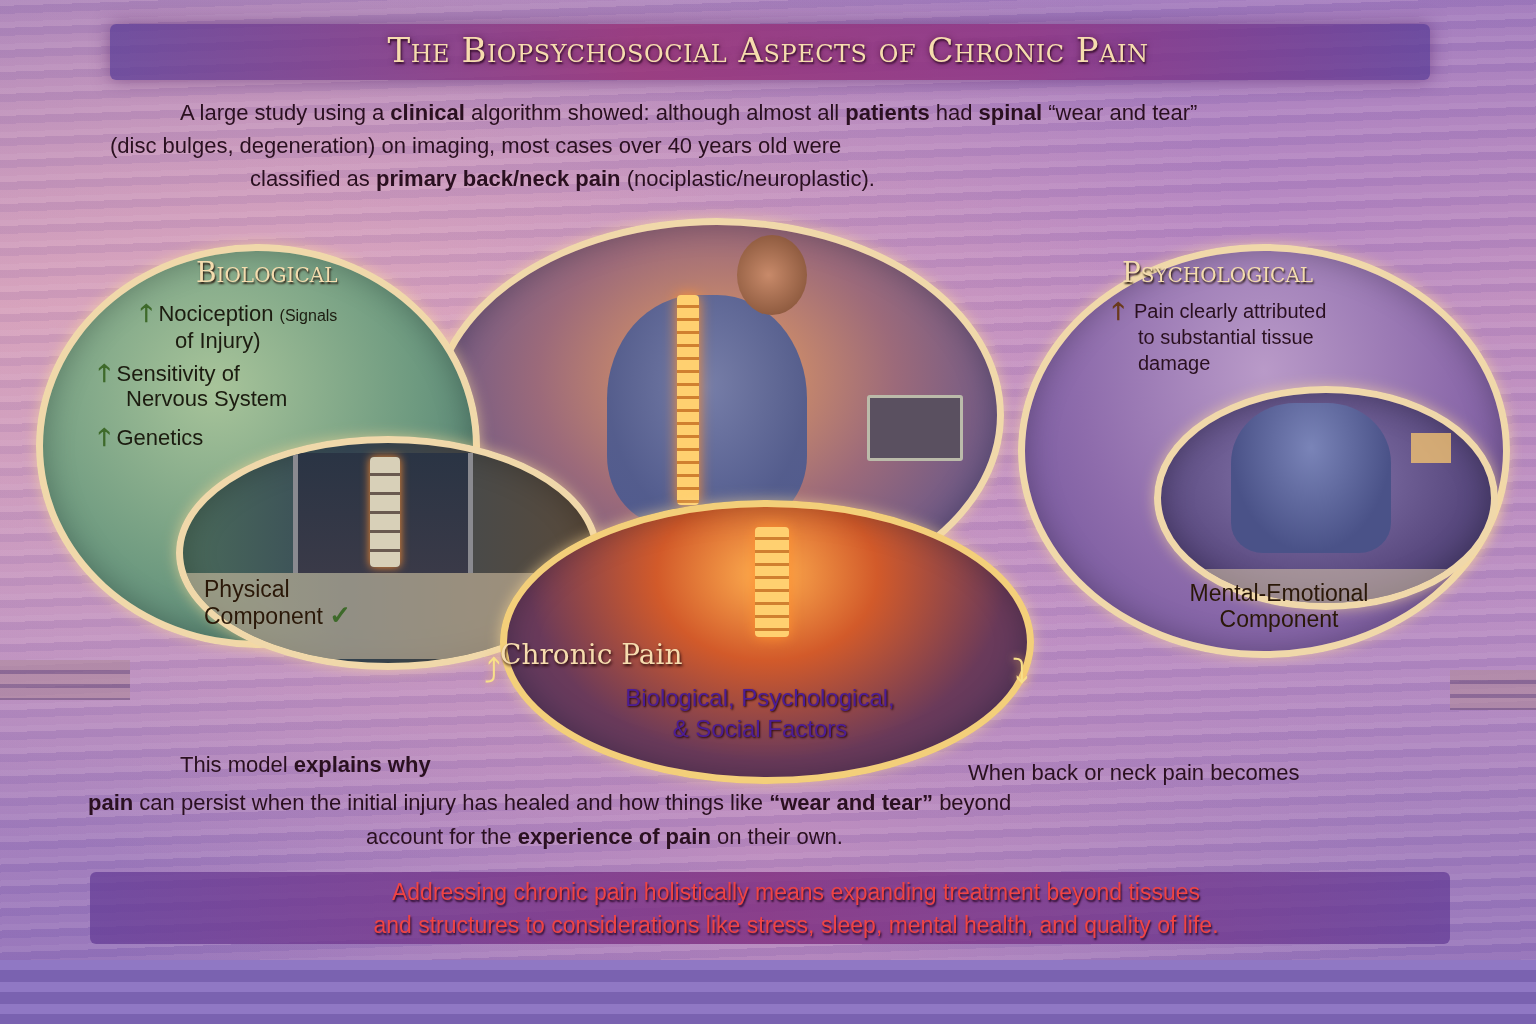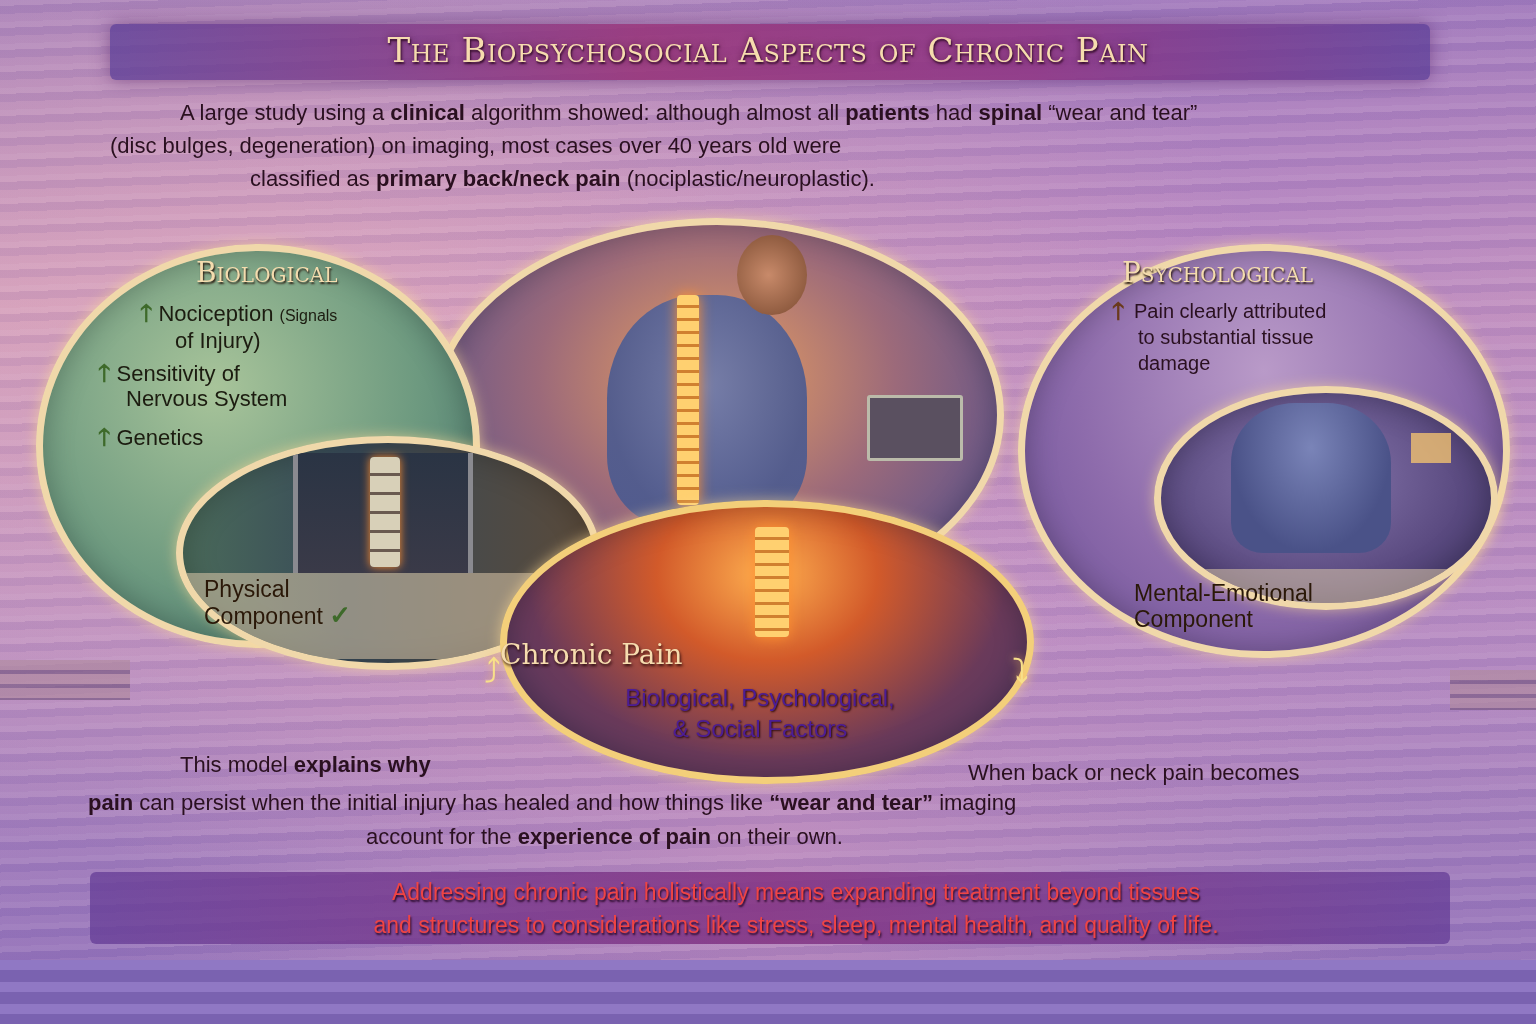--- a/index.html
+++ b/index.html
@@ -119,33 +119,33 @@
   <span class="green" style="font-size:26px;font-weight:bold">✓</span>
 </div>
 
 <div class="h-cat" style="left:1122px;top:256px;">Psychological</div>
 <div class="psy-text">
   <span class="arr brown" style="position:absolute;left:0;top:0">🡑</span>
   <span style="display:block;padding-left:22px">Pain clearly attributed</span>
   <span style="display:block;padding-left:26px">to substantial tissue</span>
   <span style="display:block;padding-left:26px">damage</span>
 </div>
-<div class="comp" style="left:1134px;top:580px;width:290px;">
+<div class="comp" style="left:1134px;top:580px;text-align:center;width:290px;">
   <span>Mental-Emotional</span><br><span>Component</span>
 </div>
 
 <div class="cycle-arrow" style="left:484px;top:652px;">⤴</div>
 <div class="cycle-arrow" style="left:1012px;top:652px;">⤵</div>
 <div class="core-title">Chronic Pain</div>
 <div class="core-sub">
   <span>Biological, Psychological,</span><br><span>&amp; Social Factors</span>
 </div>
 
 <div class="bottom-text" style="left:180px;top:748px;"><span>This model </span><b>explains why</b></div>
 <div class="bottom-text" style="left:968px;top:756px;">When back or neck pain becomes</div>
-<div class="bottom-text" style="left:88px;top:786px;"><b>pain</b><span> can persist when the initial injury has healed and how things like </span><b>“wear and tear”</b><span> imaging</span></div>
+<div class="bottom-text" style="left:88px;top:786px;"><b>pain</b><span> can persist when the initial injury has healed and how things like </span><b>“wear and tear”</b><span> beyond</span></div>
 <div class="bottom-text" style="left:366px;top:820px;"><span>account for the </span><b>experience of pain</b><span> on their own.</span></div>
 
 <div class="footer-band"></div>
 <div class="footer">
   <span>Addressing chronic pain holistically means expanding treatment beyond tissues</span><br><span>and structures to considerations like stress, sleep, mental health, and quality of life.</span>
 </div>
 <div class="bottom-stripes"></div>
 
 </body></html>

